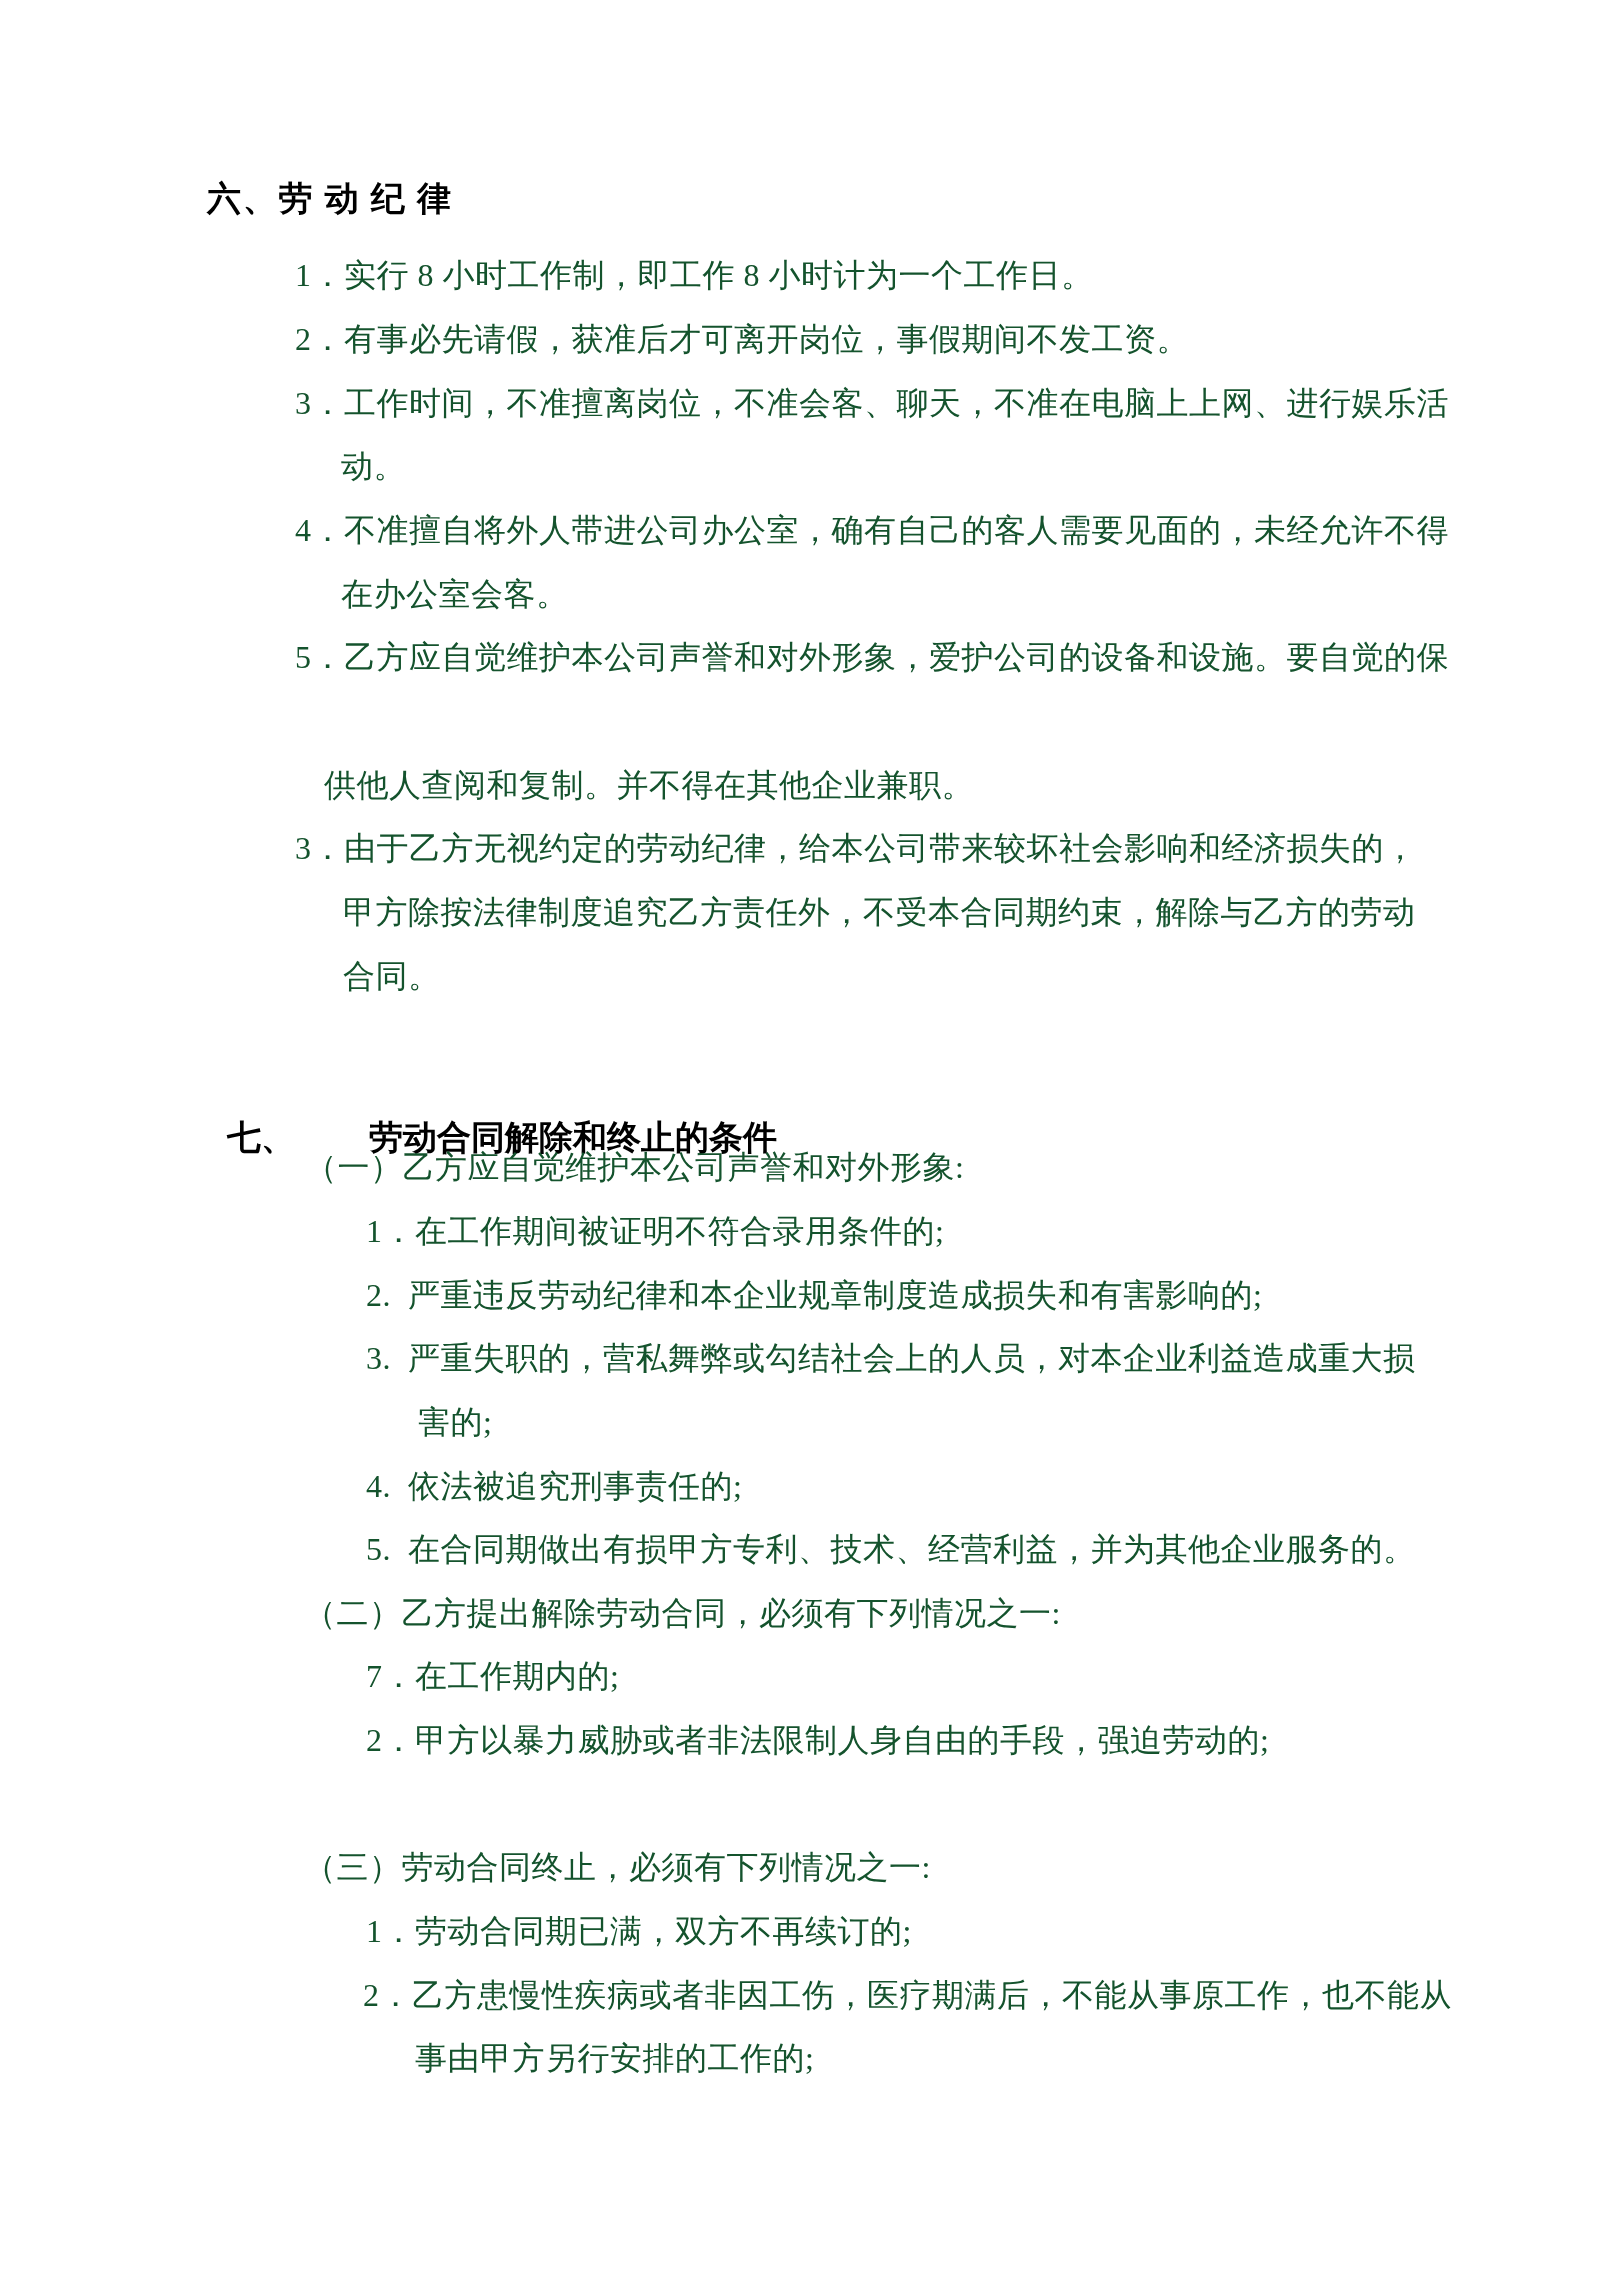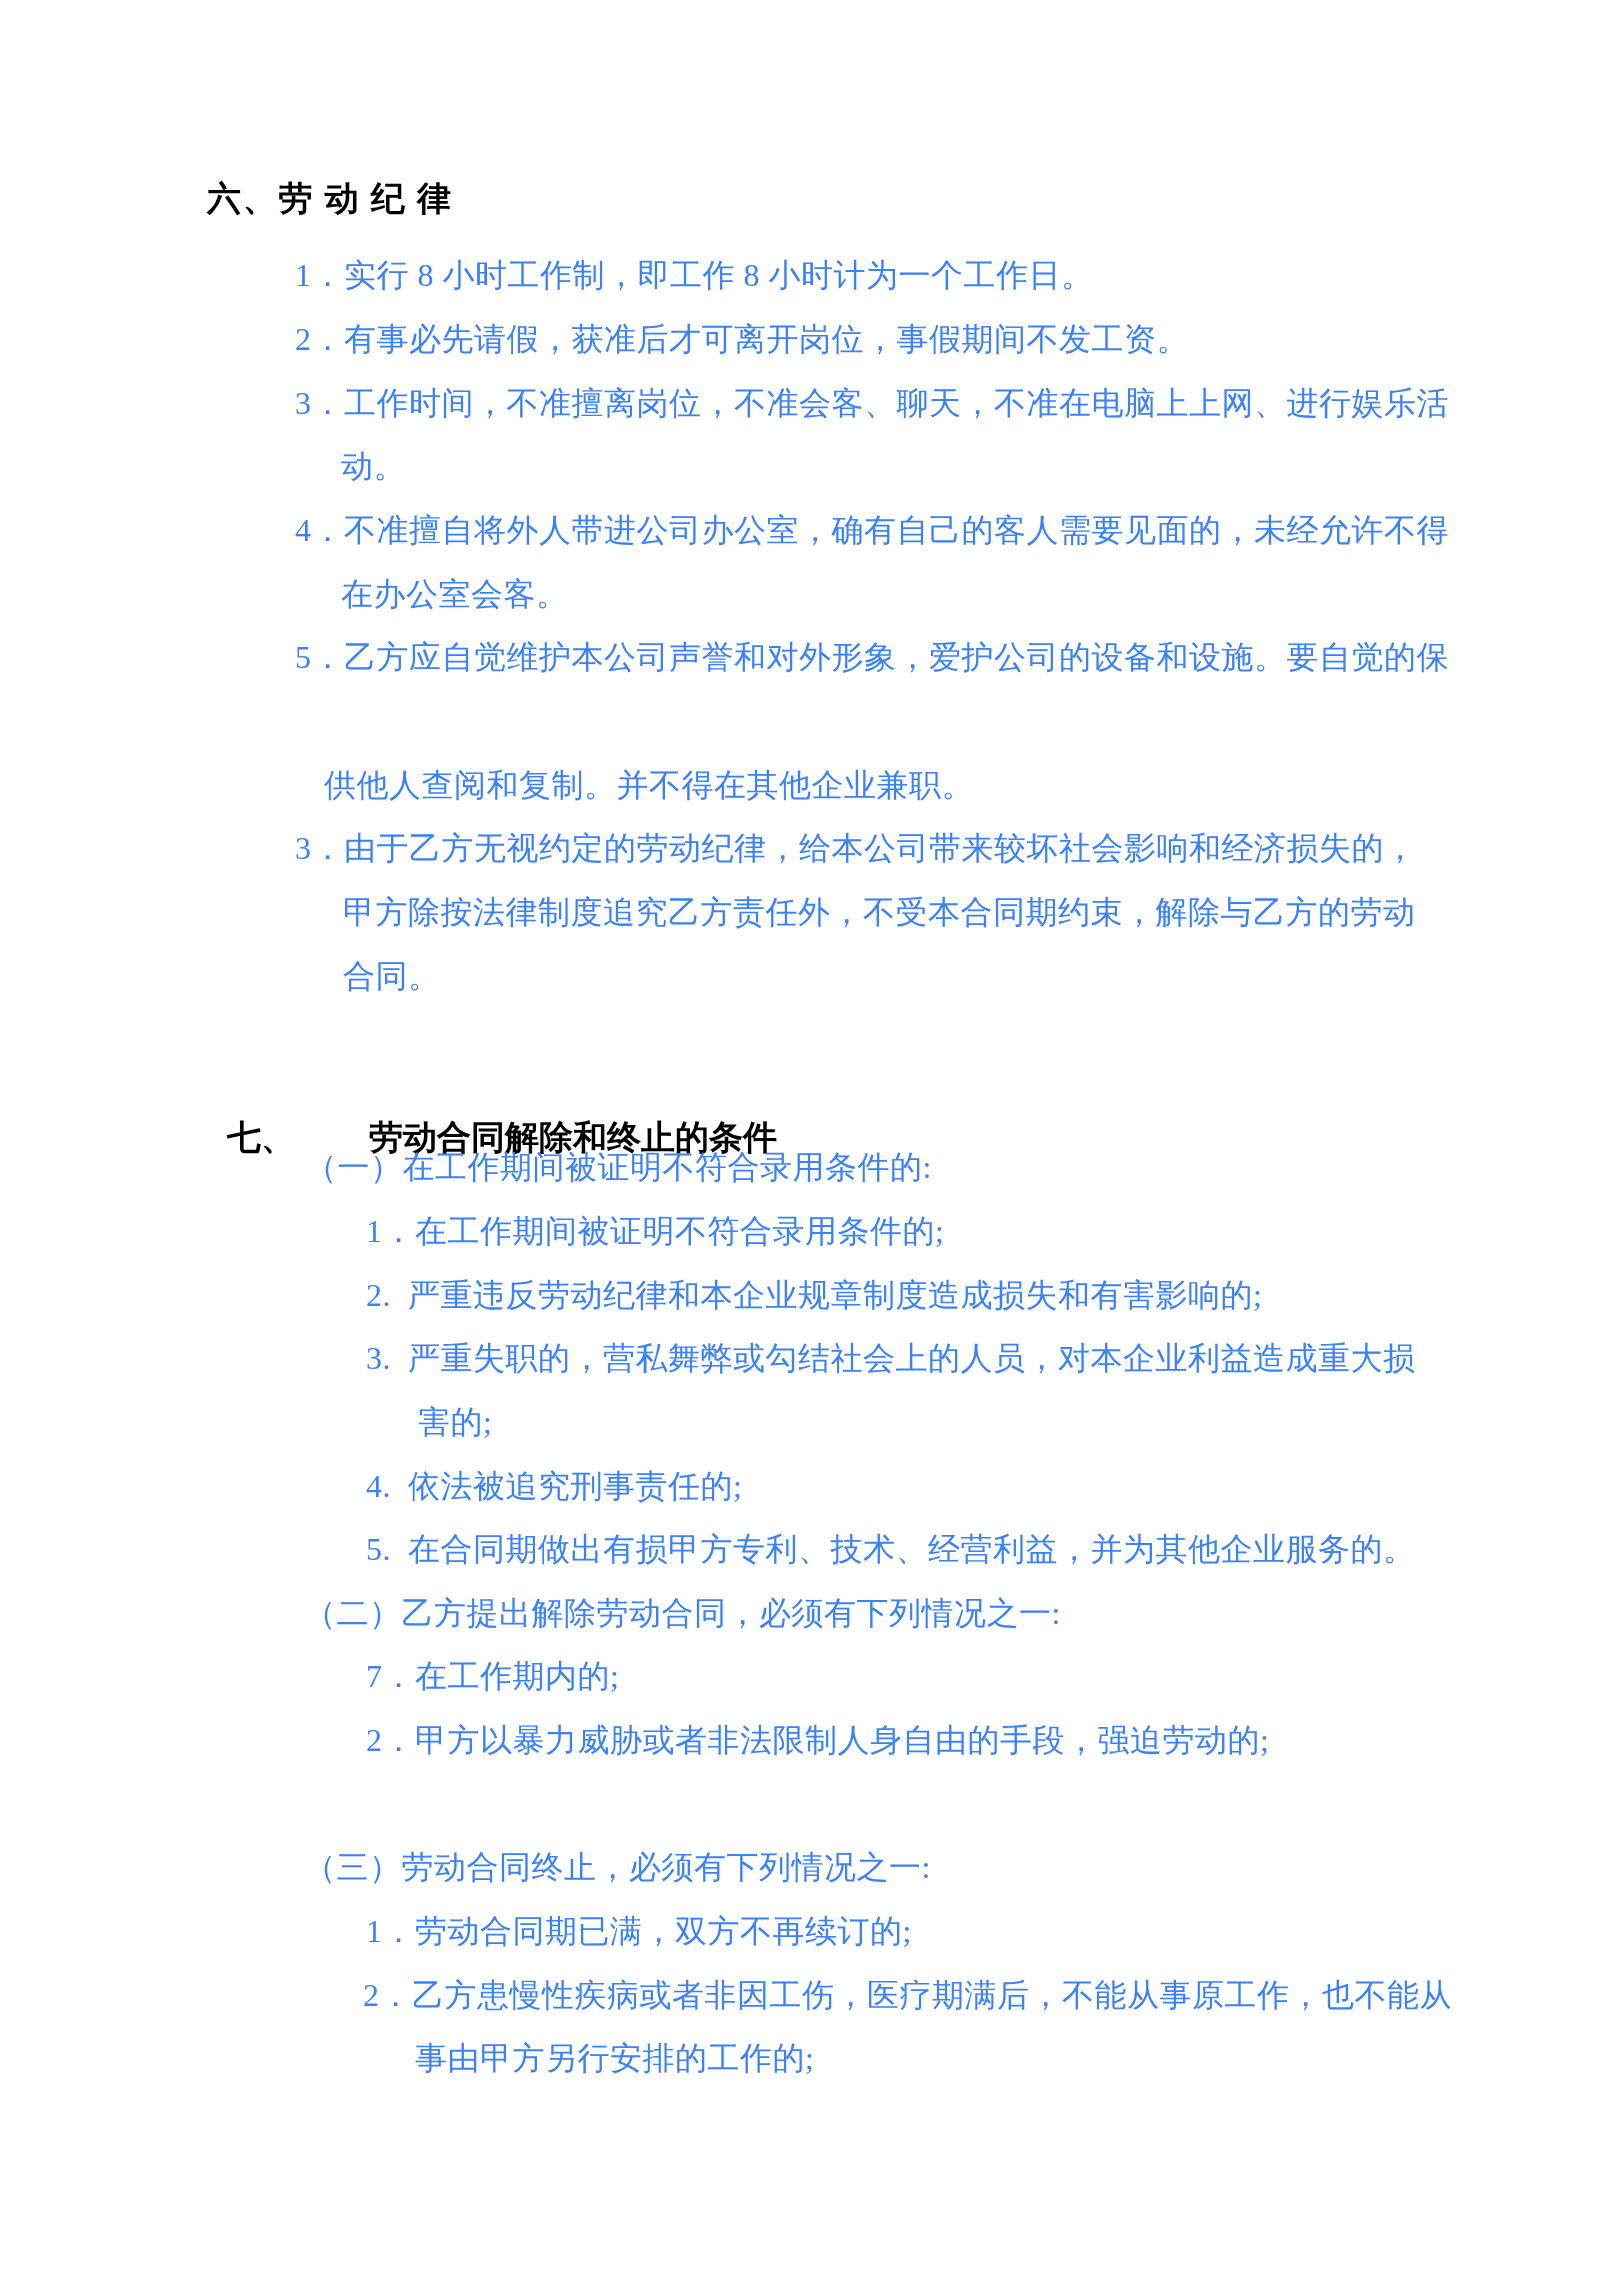--- a/index.html
+++ b/index.html
@@ -15,21 +15,21 @@
     font-family: "Liberation Serif", "DejaVu Serif", serif;
     color: #000000;
     overflow: hidden;
     border-radius: 27px;
   }
   .line {
     position: absolute;
     font-size: 32px;
     line-height: 40px;
     white-space: pre;
-    color: #3b82f6;
+    color: #14532d;
     letter-spacing: 0.5px;
   }
   .heading {
     position: absolute;
     font-size: 34px;
     line-height: 42px;
     font-weight: bold;
     white-space: pre;
     color: #000000;
   }
@@ -62,21 +62,21 @@
   <div class="line" style="left:324px; top:765px">供他人查阅和复制。并不得在其他企业兼职。</div>
 
   <div class="line" style="left:295px; top:828px">3．由于乙方无视约定的劳动纪律，给本公司带来较坏社会影响和经济损失的，</div>
   <div class="line" style="left:343px; top:892px">甲方除按法律制度追究乙方责任外，不受本合同期约束，解除与乙方的劳动</div>
   <div class="line" style="left:343px; top:956px">合同。</div>
 
   <div class="heading" style="left:193px; top:1075px">
     <span>七、</span><span class="heading-7-title">劳动合同解除和终止的条件</span>
   </div>
 
-  <div class="line" style="left:305px; top:1147px">（一）在工作期间被证明不符合录用条件的:</div>
+  <div class="line" style="left:305px; top:1147px">（一）乙方应自觉维护本公司声誉和对外形象:</div>
 
   <div class="line" style="left:366px; top:1211px">1．在工作期间被证明不符合录用条件的;</div>
 
   <div class="line" style="left:366px; top:1275px">2.  严重违反劳动纪律和本企业规章制度造成损失和有害影响的;</div>
 
   <div class="line" style="left:366px; top:1338px">3.  严重失职的，营私舞弊或勾结社会上的人员，对本企业利益造成重大损</div>
   <div class="line" style="left:418px; top:1402px">害的;</div>
 
   <div class="line" style="left:366px; top:1466px">4.  依法被追究刑事责任的;</div>
 

